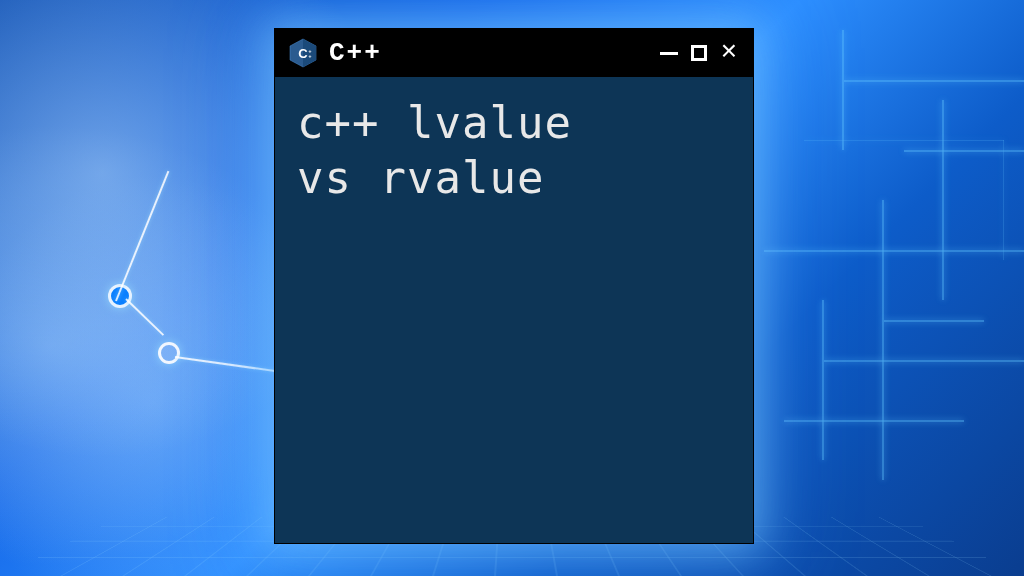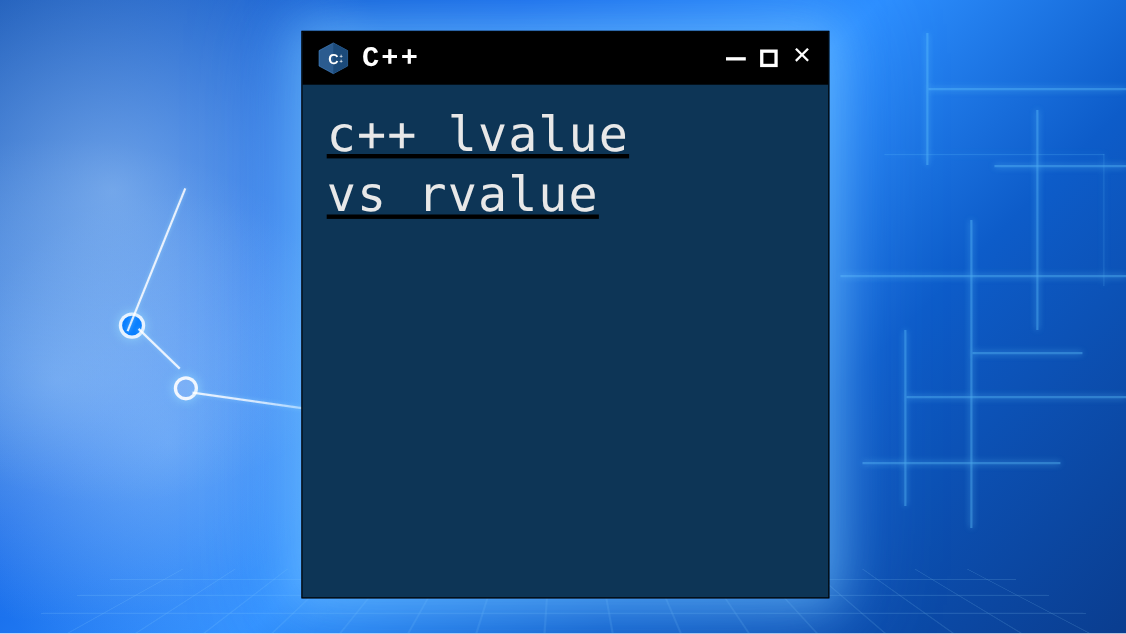--- a/index.html
+++ b/index.html
@@ -135,21 +135,20 @@
     
     .close-x {
       font-size: 28px;
       line-height: 1;
       font-weight: normal;
     }
     
     .window-body {
       padding: 18px 22px;
       height: calc(100% - 48px);
-      text-decoration: underline;
     }
     
     .body-text {
       color: #e8e8e8;
       font-size: 44px;
       line-height: 1.25;
       white-space: pre-line;
       font-family: 'Consolas', 'DejaVu Sans Mono', monospace;
       letter-spacing: 1px;
     }

